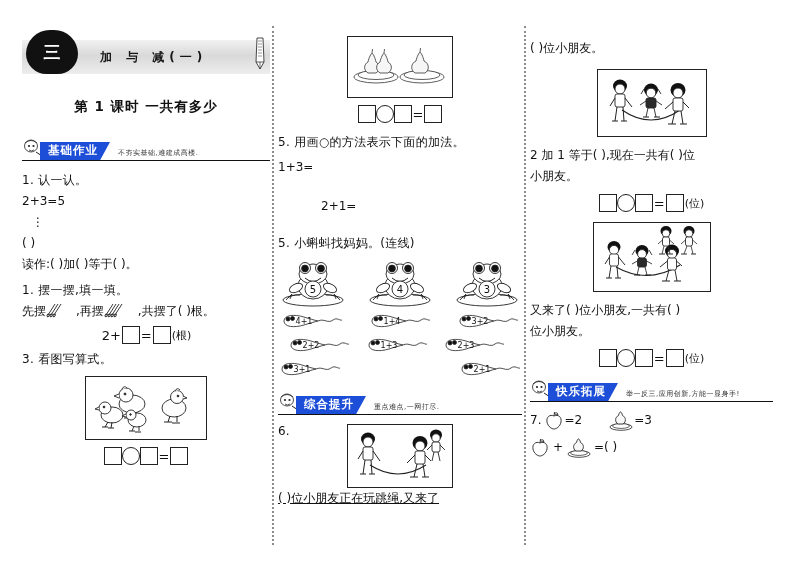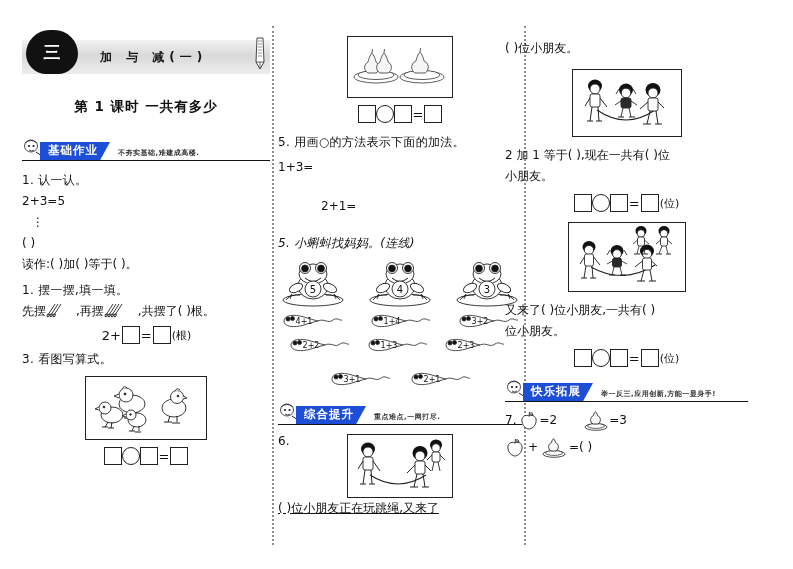--- a/index.html
+++ b/index.html
@@ -24,21 +24,21 @@
 
   
   .col {
     position: absolute;
     top: 24px;
     bottom: 22px;
     box-sizing: border-box;
   }
   .col-left   { left: 22px;  width: 248px; }
   .col-mid    { left: 278px; width: 244px; }
-  .col-right  { left: 505px; width: 243px; }
+  .col-right  { left: 530px; width: 243px; }
 
   .divider {
     position: absolute;
     top: 26px;
     bottom: 24px;
     width: 0;
     border-left: 2px dotted #8c8c8c;
   }
   .div1 { left: 272px; }
   .div2 { left: 524px; }
@@ -118,21 +118,21 @@
     position: relative;
     top: 0px;
   }
   .sec-sub {
     font-size: 7px;
     color: #333;
     margin-left: 8px;
     letter-spacing: 0.5px;
     position: relative;
     top: -2px;
-    font-weight: bold;
+    font-weight: normal;
   }
 
   
   .q {
     font-size: 12px;
     line-height: 21px;
     margin-top: 9px;
     letter-spacing: 0.3px;
   }
   .q.tight { margin-top: 5px; }
@@ -330,21 +330,21 @@
       <span class="acirc"></span>
       <span class="abox"></span>
       <span class="aeq">=</span>
       <span class="abox"></span>
     </div>
 
     <div class="q">5. 用画○的方法表示下面的加法。</div>
     <div class="line" style="margin-top:4px;">1+3=</div>
     <div class="line" style="margin-top:18px;margin-left:43px;">2+1=</div>
 
-    <div class="q" style="margin-top:16px;font-style:italic;">5. 小蝌蚪找妈妈。(连线)</div>
+    <div class="q" style="margin-top:16px;">5. 小蝌蚪找妈妈。(连线)</div>
 
     <div style="display:flex;justify-content:space-between;margin-top:2px;">
       <div>
         <svg width="70" height="52" viewBox="0 0 70 52">
           <g fill="#fff" stroke="#222" stroke-width="0.9">
             <ellipse cx="35" cy="44" rx="30" ry="6"></ellipse>
             <path d="M8,44 Q12,38 22,39 M62,44 Q58,38 48,39" fill="none"></path>
             <ellipse cx="35" cy="30" rx="15" ry="13"></ellipse>
             <ellipse cx="35" cy="18" rx="14" ry="10"></ellipse>
             <circle cx="27" cy="12" r="5.5"></circle>
@@ -467,21 +467,21 @@
             <path d="M4,9 C4,3 14,2 24,5 C30,7 34,8 38,9 C34,10 30,11 24,13 C14,16 4,15 4,9 Z"></path>
             <path d="M38,9 C44,6 48,12 53,8 C57,5 60,9 62,8" fill="none"></path>
             <circle cx="8" cy="7" r="2" fill="#111"></circle>
             <circle cx="12.5" cy="6.5" r="2" fill="#111"></circle>
           </g>
           <text x="24" y="12" font-size="8" text-anchor="middle" fill="#111" font-family="'DejaVu Sans',sans-serif">2+3</text>
         </svg>
       </div>
     </div>
 
-    <div style="display:flex;justify-content:center;gap:16px;margin-top:16px;">
+    <div style="display:flex;justify-content:space-between;gap:16px;margin-top:6px;">
       <div>
         <svg width="64" height="18" viewBox="0 0 64 18">
           <g fill="#fff" stroke="#222" stroke-width="0.8">
             <path d="M4,9 C4,3 14,2 24,5 C30,7 34,8 38,9 C34,10 30,11 24,13 C14,16 4,15 4,9 Z"></path>
             <path d="M38,9 C44,6 48,12 53,8 C57,5 60,9 62,8" fill="none"></path>
             <circle cx="8" cy="7" r="2" fill="#111"></circle>
             <circle cx="12.5" cy="6.5" r="2" fill="#111"></circle>
           </g>
           <text x="24" y="12" font-size="8" text-anchor="middle" fill="#111" font-family="'DejaVu Sans',sans-serif">3+1</text>
         </svg>

